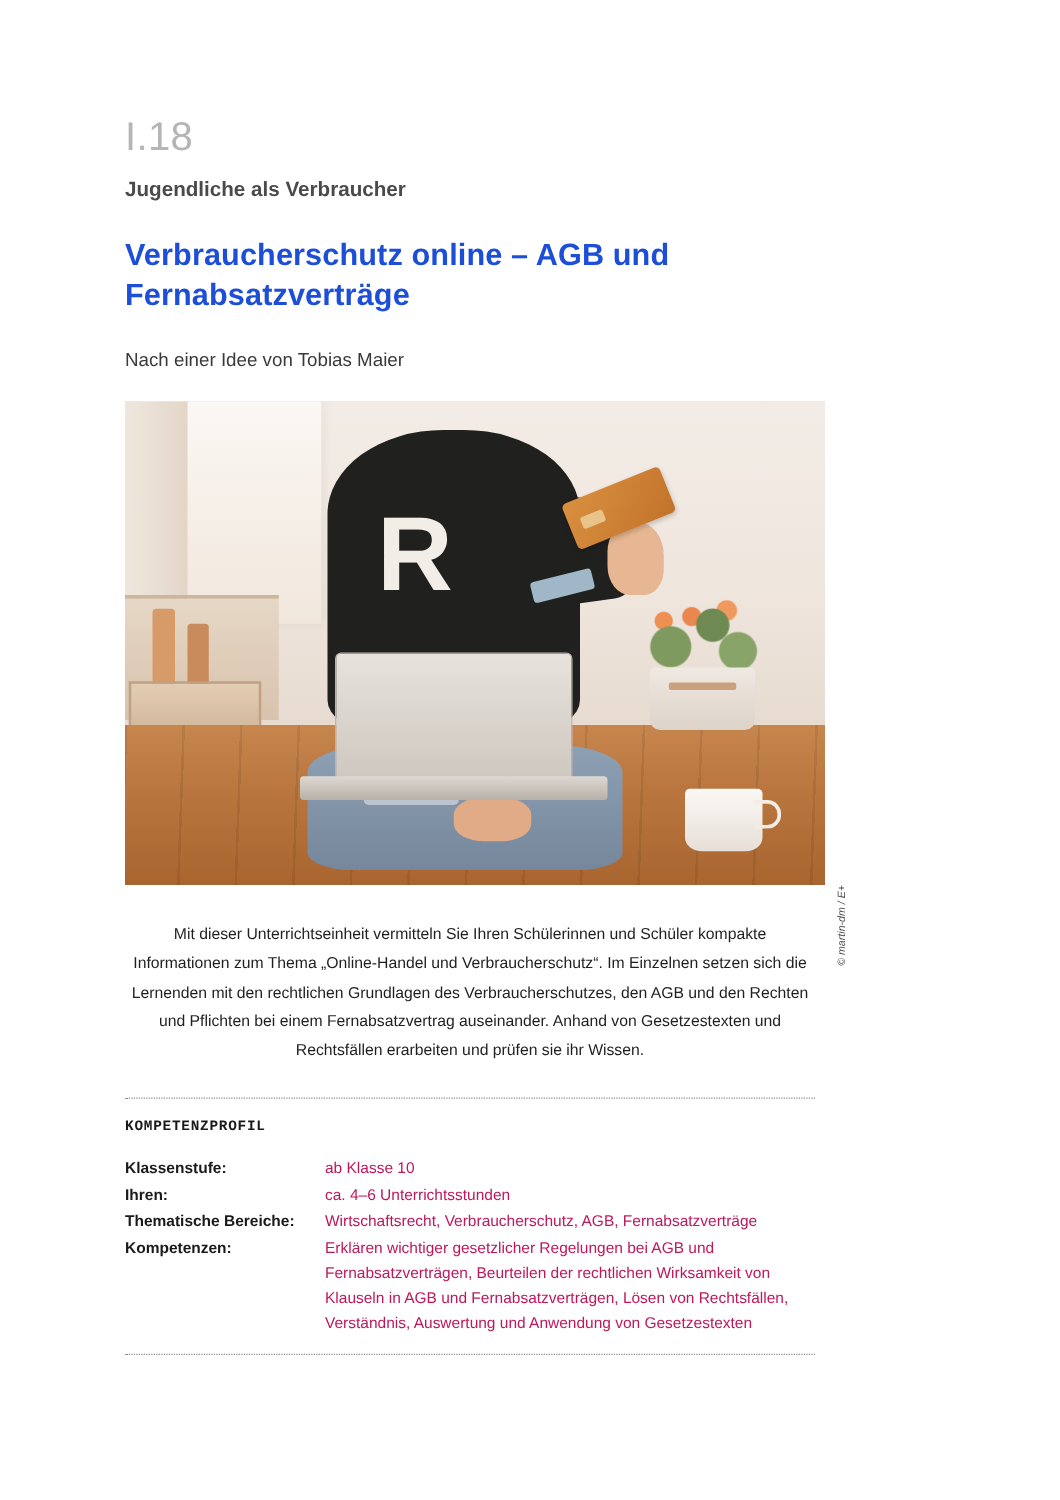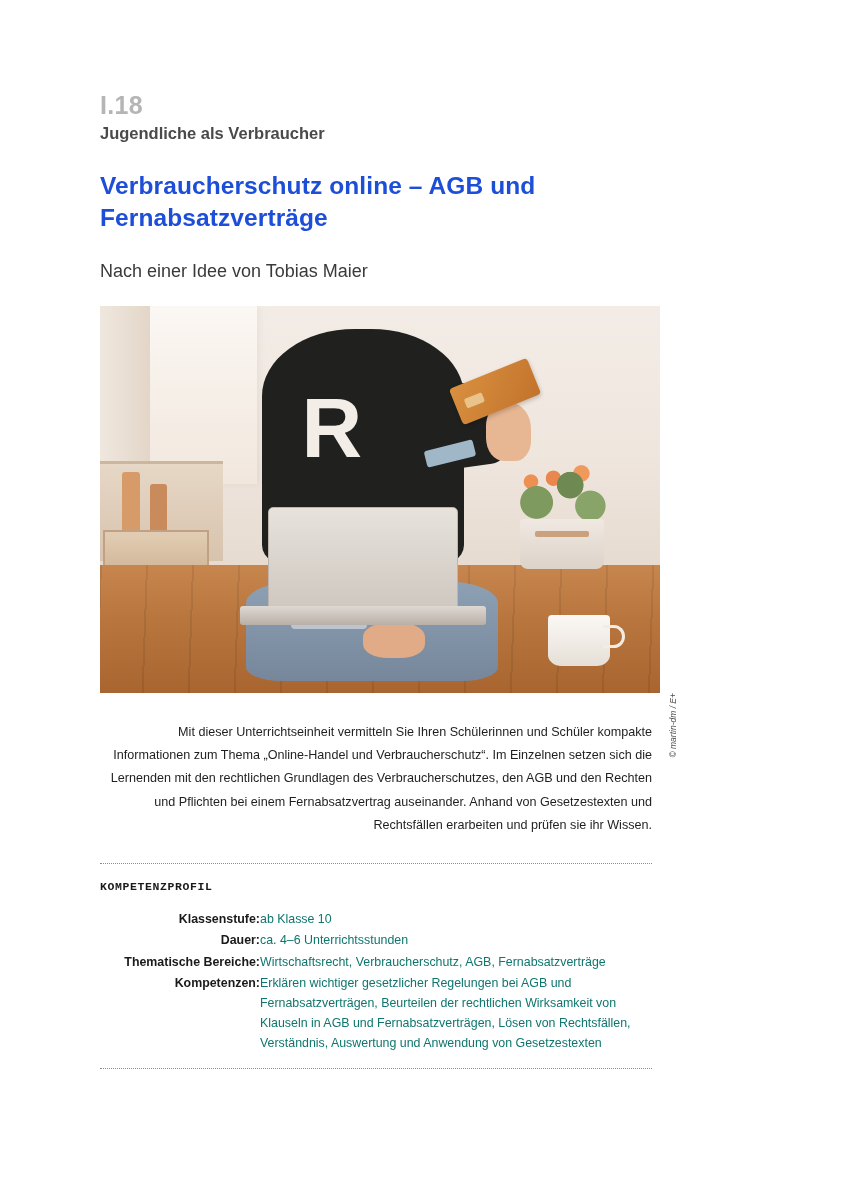--- a/index.html
+++ b/index.html
@@ -26,45 +26,45 @@
   .content {
     position: absolute;
     left: 100px;
     top: 0;
     width: 560px;
   }
 
   
   .chapter-no {
     margin-top: 93px;
-    font-size: 25px;
-    font-weight: bold;
+    font-size: 32px;
+    font-weight: normal;
     color: #b5b5b5;
     letter-spacing: 0.3px;
     line-height: 1;
   }
   .series-title {
-    margin-top: 6px;
+    margin-top: 18px;
     font-size: 16.5px;
     font-weight: bold;
     color: #4a4a4a;
     line-height: 1.2;
   }
   .main-title {
     margin-top: 26px;
     font-size: 24.5px;
     font-weight: bold;
     color: #1d4ed8;
     line-height: 1.32;
     letter-spacing: 0.1px;
     max-width: 520px;
   }
   .byline {
     margin-top: 26px;
-    font-size: 18px;
+    font-size: 15px;
     color: #3a3a3a;
     line-height: 1.3;
   }
 
   
   .figure {
     position: relative;
     margin-top: 22px;
     width: 560px;
     height: 387px;
@@ -277,21 +277,21 @@
     transform-origin: right bottom;
   }
 
   
   .intro {
     margin-top: 28px;
     font-size: 12.6px;
     line-height: 1.85;
     color: #1f1f1f;
     width: 552px;
-    text-align: right;
+    text-align: center;
   }
 
   
   .dotted-rule {
     margin-top: 26px;
     border-top: 1.6px dotted #8d8d8d;
     width: 552px;
   }
   .box-title {
     margin-top: 16px;
@@ -311,24 +311,23 @@
   table.profile td {
     vertical-align: top;
     padding: 0 0 1px 0;
   }
   td.label {
     width: 160px;
     font-weight: bold;
     color: #1a1a1a;
     white-space: nowrap;
     padding-right: 10px;
-    text-align: right;
   }
   td.value {
-    color: #0f766e;
+    color: #be185d;
   }
   .rule-bottom {
     margin-top: 14px;
     border-top: 1.6px dotted #8d8d8d;
     width: 552px;
   }
 </style>
 </head>
 <body>
 
@@ -378,21 +377,21 @@
 
     <div class="box-title">KOMPETENZPROFIL</div>
 
     <table class="profile">
       <tbody>
         <tr>
           <td class="label">Klassenstufe:</td>
           <td class="value">ab Klasse 10</td>
         </tr>
         <tr>
-          <td class="label">Dauer:</td>
+          <td class="label">Ihren:</td>
           <td class="value">ca. 4–6 Unterrichtsstunden</td>
         </tr>
         <tr>
           <td class="label">Thematische Bereiche:</td>
           <td class="value">Wirtschaftsrecht, Verbraucherschutz, AGB, Fernabsatzverträge</td>
         </tr>
         <tr>
           <td class="label">Kompetenzen:</td>
           <td class="value">Erklären wichtiger gesetzlicher Regelungen bei AGB und Fernabsatzverträgen, Beurteilen der rechtlichen Wirksamkeit von Klauseln in AGB und Fernabsatzverträgen, Lösen von Rechtsfällen, Verständnis, Auswertung und Anwendung von Gesetzestexten</td>
         </tr>

